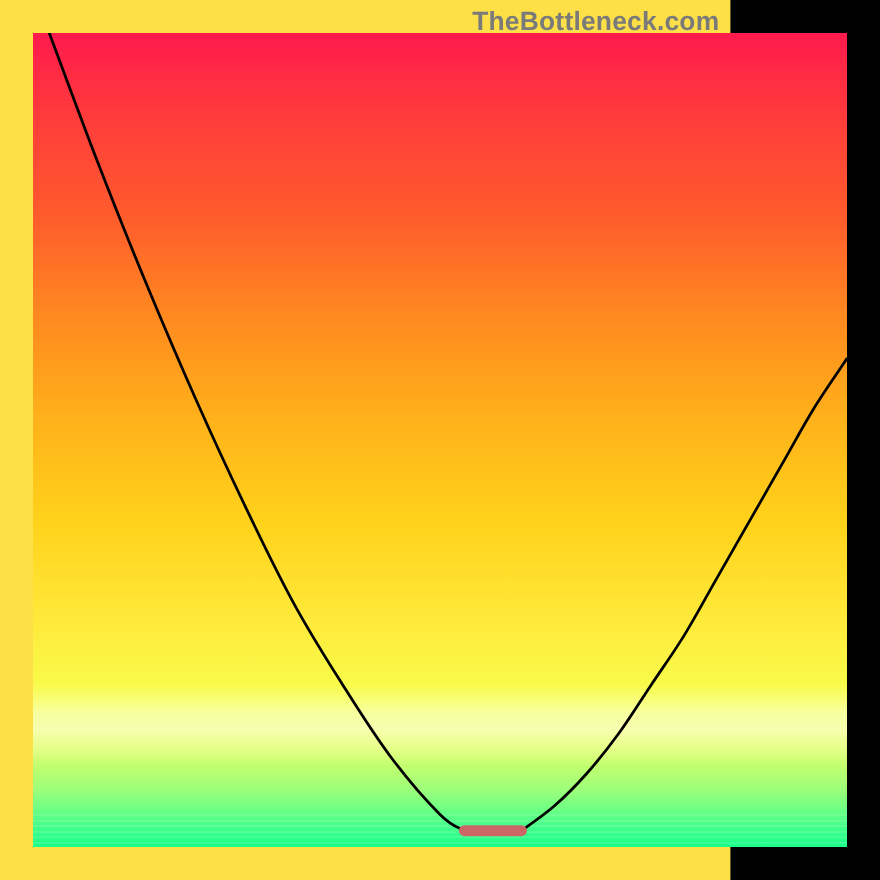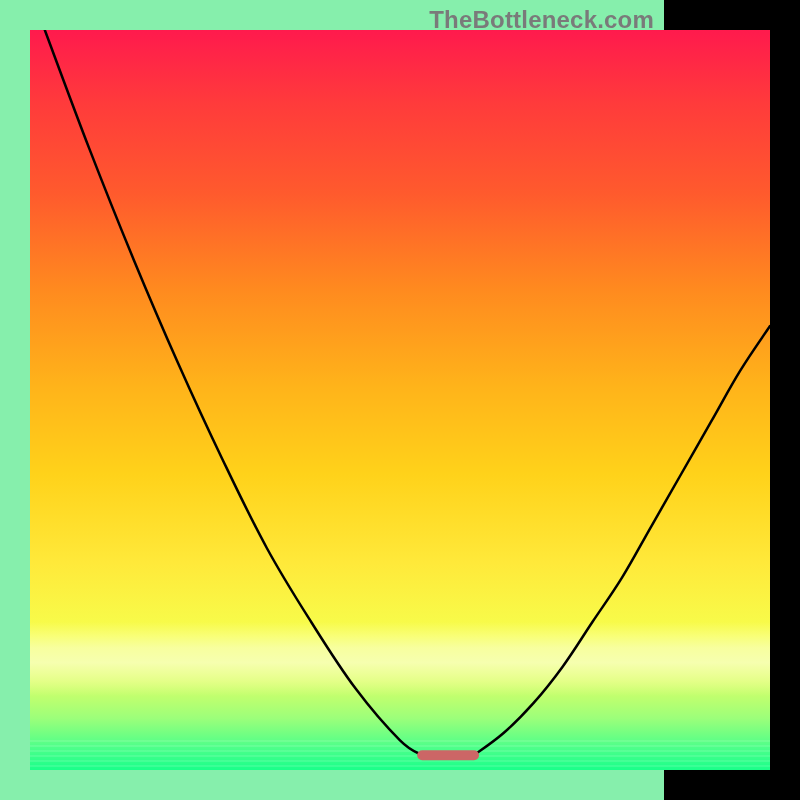--- a/index.html
+++ b/index.html
@@ -1,21 +1,21 @@
 <!DOCTYPE html>
 <html><head>
 <meta charset="utf-8">
 <style>
   * { margin: 0; padding: 0; box-sizing: border-box; }
   html, body { width: 800px; height: 800px; overflow: hidden; background: #000; }
   .frame {
     position: relative;
     width: 664px;
     height: 800px;
-    background: #86efac;
+    background: #fde047;
   }
   .plot-area {
     position: absolute;
     left: 30px;
     top: 30px;
     width: 740px;
     height: 740px;
     background: linear-gradient(to bottom,
       #ff1a4d 0%,
       #ff3b3b 10%,

